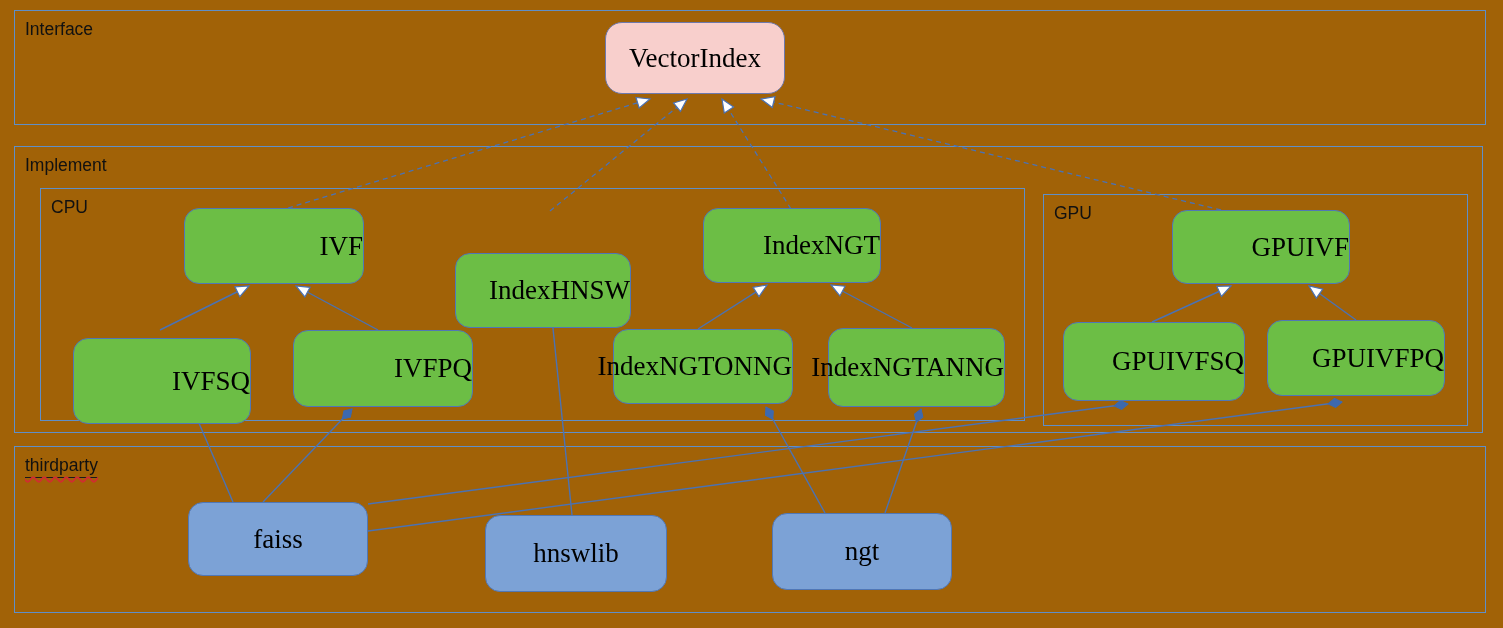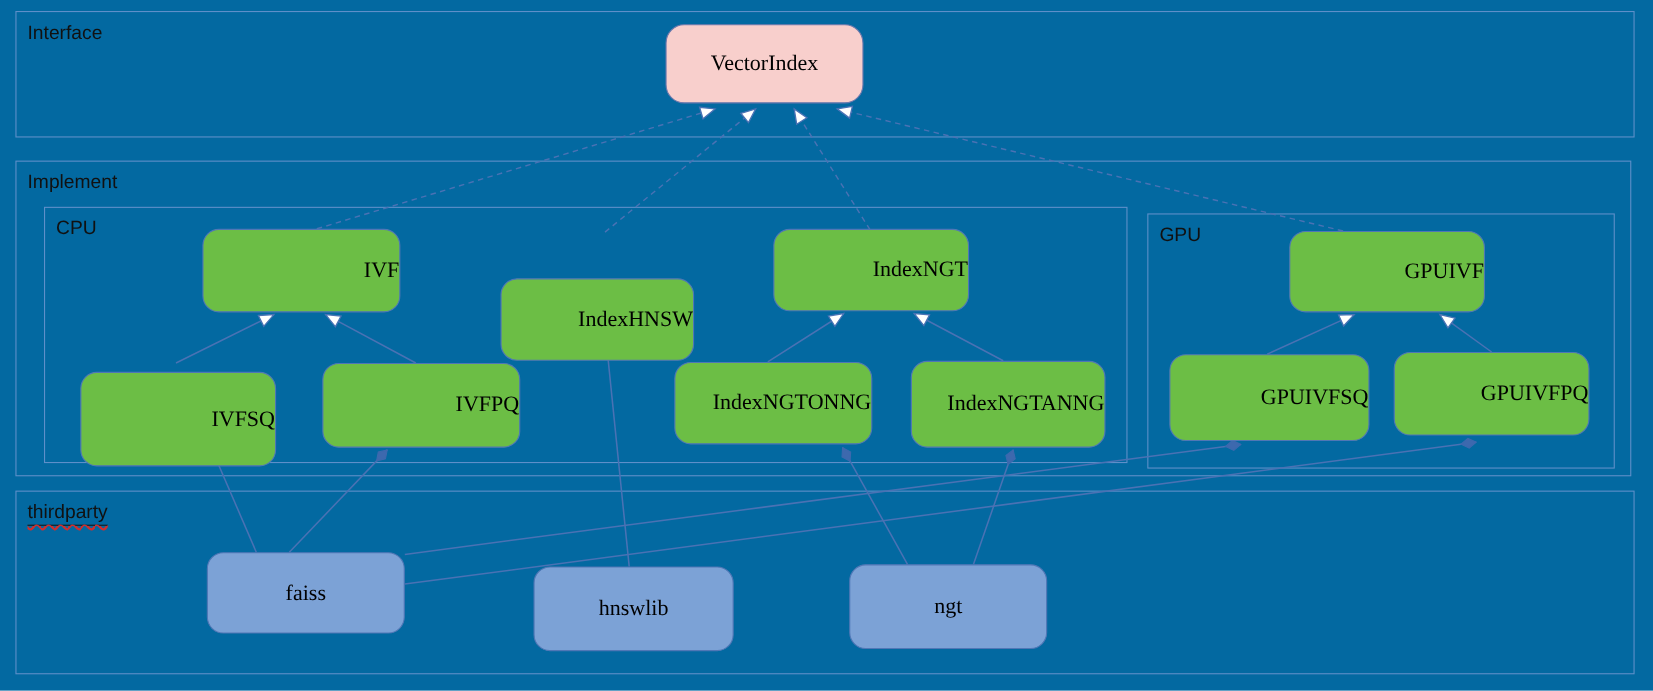--- a/index.html
+++ b/index.html
@@ -1,20 +1,20 @@
 <!DOCTYPE html>
 <html><head>
 <meta charset="utf-8">
 <style>
   html, body { margin: 0; padding: 0; background: #ffffff; }
   .canvas {
     position: relative;
     width: 1503px;
     height: 628px;
-    background: #0369a1;
+    background: #a16207;
     font-family: "Liberation Sans", sans-serif;
     overflow: hidden;
   }
   .container {
     position: absolute;
     border: 1.6px solid #5e8fc9;
     background: transparent;
     box-sizing: border-box;
   }
   .clabel {
@@ -32,21 +32,21 @@
   }
   .node {
     position: absolute;
     box-sizing: border-box;
     border: 1.6px solid #5077b6;
     border-radius: 15px;
     display: flex;
     align-items: center;
     justify-content: center;
     font-family: "Liberation Serif", "DejaVu Serif", serif;
-    font-size: 20px;
+    font-size: 27px;
     color: #000000;
     text-align: center;
   }
   .node.green { background: #6cbe45; justify-content: flex-end; }
   .node.blue  { background: #7ca2d6; }
   .node.pink  { background: #f8cfcc; border-color: #6d79ad; border-radius: 17px; }
   #edge-layer {
     position: absolute;
     left: 0; top: 0;
     pointer-events: none;

